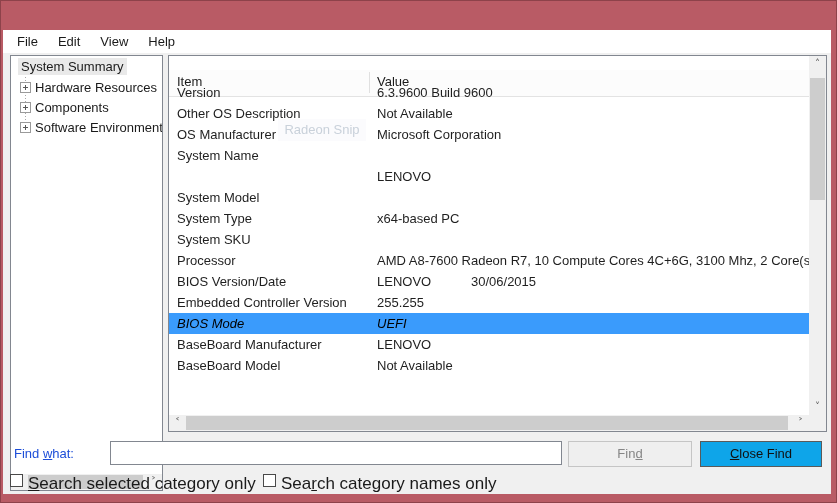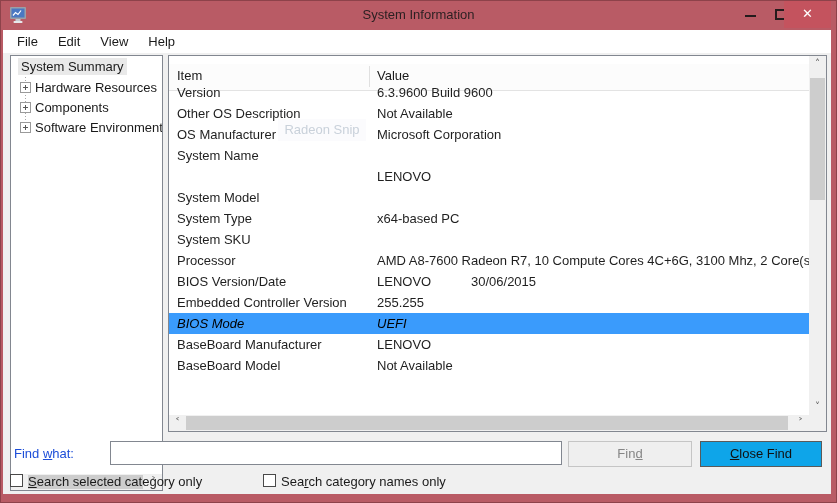--- a/index.html
+++ b/index.html
@@ -34,21 +34,21 @@
   .tree-child{position:absolute;left:0;height:20px;font-size:13px;color:#1a1a1a;white-space:nowrap;line-height:20px;}
   .tree-child .lbl{position:absolute;left:24px;top:0;}
   .expand-box{position:absolute;left:9px;top:4px;width:11px;height:11px;border:1px solid #9a9a9a;
     background:#fff;box-sizing:border-box;}
   .expand-box::before{content:"";position:absolute;left:2px;top:4px;width:5px;height:1px;background:#5a5a5a;}
   .expand-box::after{content:"";position:absolute;left:4px;top:2px;width:1px;height:5px;background:#5a5a5a;}
   .tree-dotline{position:absolute;left:14px;top:21px;width:1px;height:52px;
     background-image:repeating-linear-gradient(to bottom,#a8a8a8 0 1px,transparent 1px 3px);}
   
   .table-panel{left:165px;top:2px;width:659px;height:377px;}
-  .lv-header{position:absolute;left:0;top:8px;right:17px;height:26px;background:#fcfcfc;
+  .lv-header{position:absolute;left:0;top:14px;right:17px;height:26px;background:#fcfcfc;
     border-bottom:1px solid #e3e3e3;font-size:13px;color:#1a1a1a;}
   .lv-header .h-item{position:absolute;left:8px;top:4px;}
   .lv-header .h-value{position:absolute;left:208px;top:4px;}
   .lv-header .h-div{position:absolute;left:200px;top:2px;width:1px;height:21px;background:#e0e0e0;}
   .rows{position:absolute;left:0;top:26px;right:17px;bottom:16px;overflow:hidden;}
   .trow{position:relative;height:21px;font-size:13px;color:#1f1f1f;white-space:nowrap;}
   .trow .c-item{position:absolute;left:8px;top:3px;}
   .trow .c-value{position:absolute;left:208px;top:3px;}
   .trow .c-value2{position:absolute;left:302px;top:3px;}
   .trow.selected{background:#3a9bfc;}
@@ -77,47 +77,30 @@
   .snip-ghost{position:absolute;left:275px;top:66px;width:88px;height:22px;z-index:5;
     background:rgba(250,250,252,.78);color:#c9d1da;font-size:13px;line-height:22px;text-align:center;}
   
   .find-label{position:absolute;left:11px;top:393px;font-size:13px;color:#1d4ed8;}
   .find-input{position:absolute;left:107px;top:388px;width:452px;height:24px;box-sizing:border-box;
     border:1px solid #828790;background:#fff;font-size:13px;padding:0 4px;font-family:"Liberation Sans",sans-serif;outline:none;}
   .btn{position:absolute;top:388px;height:26px;box-sizing:border-box;font-size:13px;
     font-family:"Liberation Sans",sans-serif;text-align:center;line-height:24px;}
   .btn-find{left:565px;width:124px;background:#efefef;border:1px solid #c5c5c5;color:#868686;}
   .btn-closefind{left:697px;width:122px;background:#0ea5e9;border:1px solid #5a5a5a;color:#111;}
-  .chk-row-label{position:absolute;top:421px;font-size:13px;color:#1a1a1a;}
+  .chk-row-label{position:absolute;top:421px;font-size:17px;color:#1a1a1a;}
   .checkbox{position:absolute;top:421px;width:13px;height:13px;box-sizing:border-box;
     border:1px solid #494949;background:#fff;}
   u{text-decoration:underline;}
 </style>
 </head>
 <body>
 
 <div id="window">
 
-  <div class="titlebar">
-    <svg class="app-icon" viewBox="0 0 18 18">
-      <rect x="1" y="1" width="16" height="12" rx="1" fill="#9aa0a8"></rect>
-      <rect x="2.5" y="2.5" width="13" height="9" fill="#4a78c2"></rect>
-      <polyline points="4,9.5 6.5,6.5 9,8.5 12,4.5" stroke="#ffffff" stroke-width="1.2" fill="none"></polyline>
-      <rect x="6.5" y="13" width="5" height="2" fill="#c6cbd2"></rect>
-      <rect x="4.5" y="15" width="9" height="2" rx="0.8" fill="#e7e9ec"></rect>
-    </svg>
-    <div class="win-title">System Information</div>
-    <div class="cap-btn btn-min">
-        <span class="g"></span>
-      </div>
-    <div class="cap-btn btn-max">
-        <span class="g"></span>
-      </div>
-    <div class="cap-btn btn-close"><span>✕</span></div>
-  </div>
 
   <div class="menubar">
     <span class="menu-item">File</span>
     <span class="menu-item">Edit</span>
     <span class="menu-item">View</span>
     <span class="menu-item">Help</span>
   </div>
 
   <div class="client">
 

